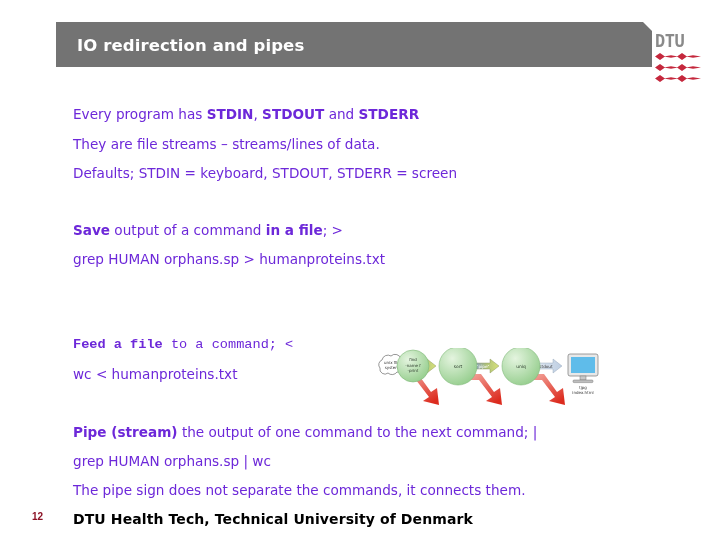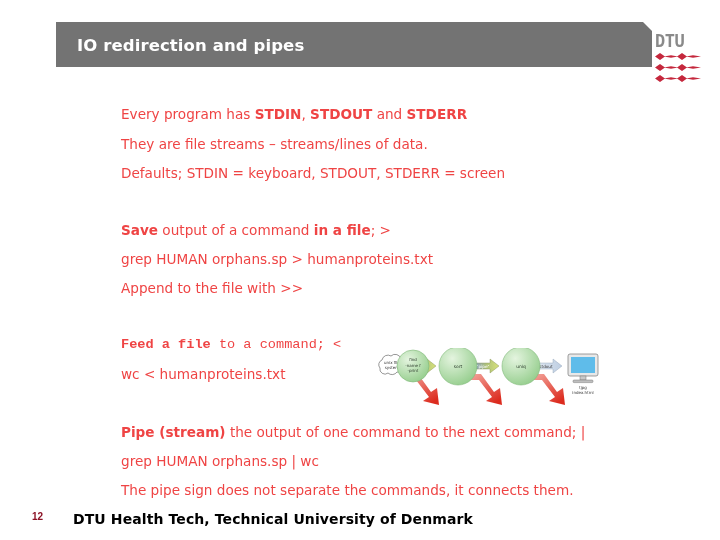--- a/index.html
+++ b/index.html
@@ -66,22 +66,21 @@
   .dtu-bar svg { display: block; }
 
   
   .content { position: absolute; left: 0; top: 0; width: 720px; height: 540px; }
   .tline {
     position: absolute;
     left: 73px;
     font-size: 13.6px;
     line-height: 16px;
     white-space: nowrap;
-    color: #ef4444;
-    margin-left: 48px;
+    color: #6d28d9;
   }
   .tline b { font-weight: bold; }
 
   .l1 { top: 106px; }
   .l2 { top: 136px; }
   .l3 { top: 165px; }
   .l4 { top: 222px; }
   .l5 { top: 251px; }
   .l6 { top: 280px; }
   .l7 { top: 337px; font-family: Liberation Mono, monospace; }
@@ -152,21 +151,20 @@
 <div class="content">
 
   <div class="tline l1"><span>Every program has </span><b>STDIN</b><span>, </span><b>STDOUT</b><span> and </span><b>STDERR</b></div>
 
   <div class="tline l2">They are file streams – streams/lines of data.</div>
   <div class="tline l3">Defaults; STDIN = keyboard, STDOUT, STDERR = screen</div>
 
   <div class="tline l5">grep HUMAN orphans.sp &gt; humanproteins.txt</div>
 
   <div class="tline l4"><b>Save</b><span> output of a command </span><b>in a file</b><span>; &gt;</span></div>
-  <div class="tline l6">Append to the file with &gt;&gt;</div>
 
   <div class="tline l7"><b>Feed a file</b><span> to a command; &lt;</span></div>
 
   <div class="tline l8">wc &lt; humanproteins.txt</div>
 
   <div class="tline l9"><b>Pipe (stream)</b><span> the output of one command to the next command; |</span></div>
 
   <div class="tline l10">grep HUMAN orphans.sp | wc</div>
   <div class="tline l11">The pipe sign does not separate the commands, it connects them.</div>
 </div>

